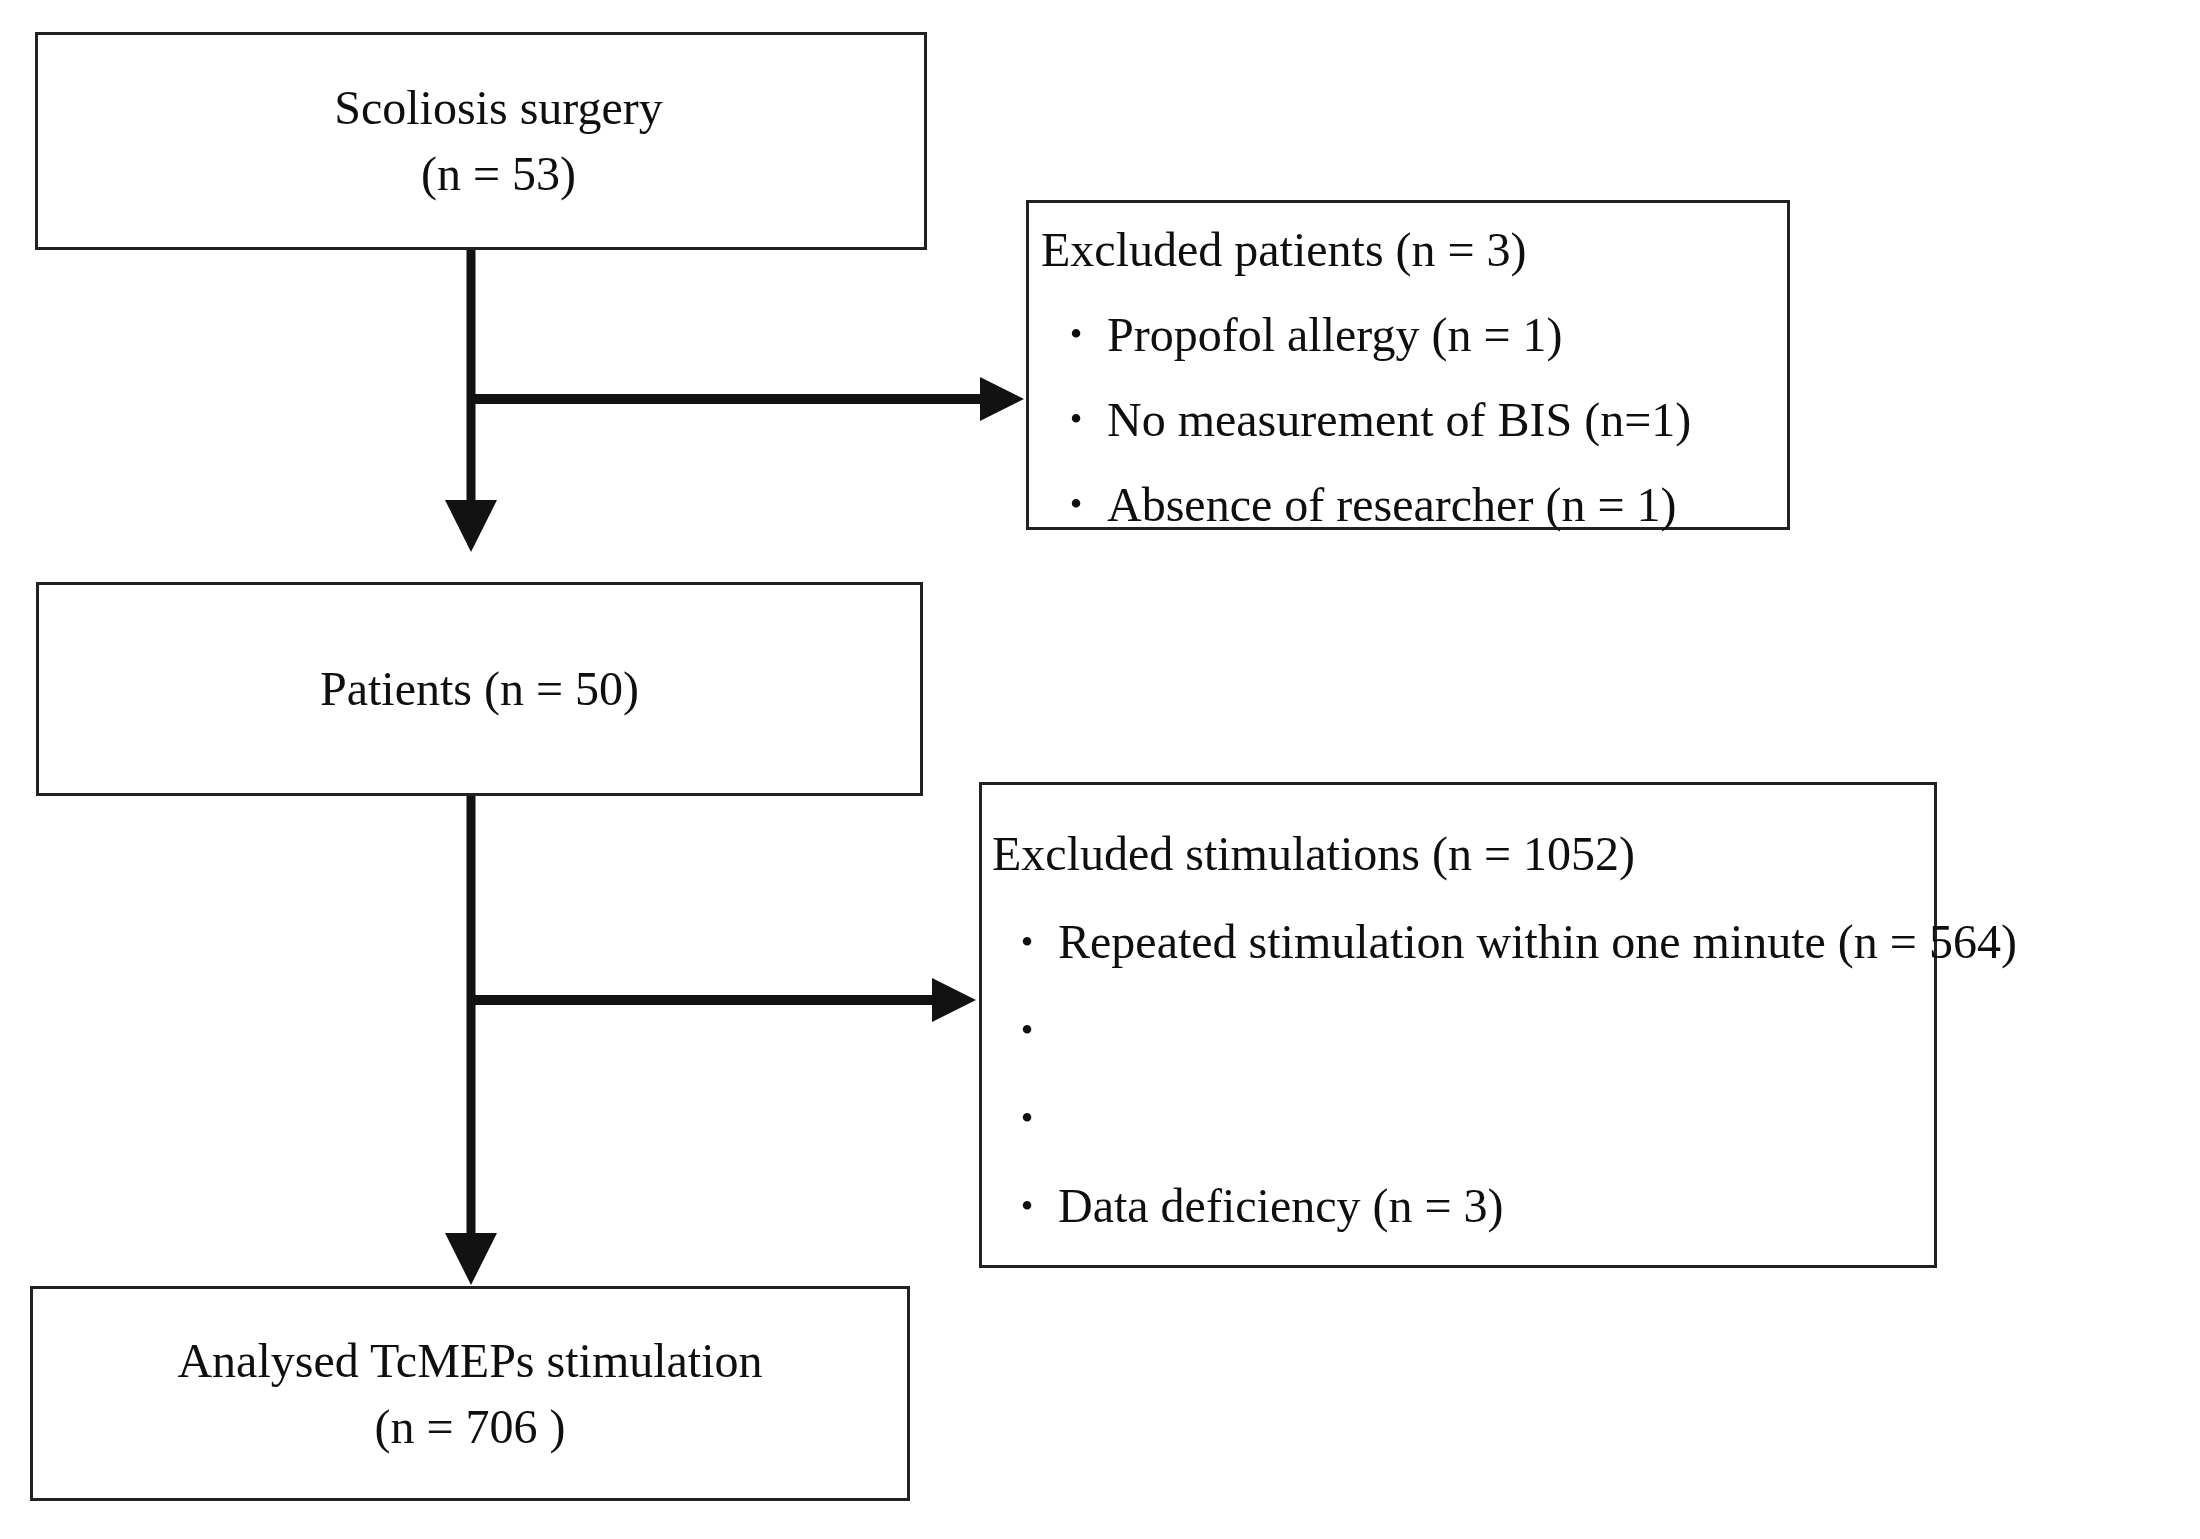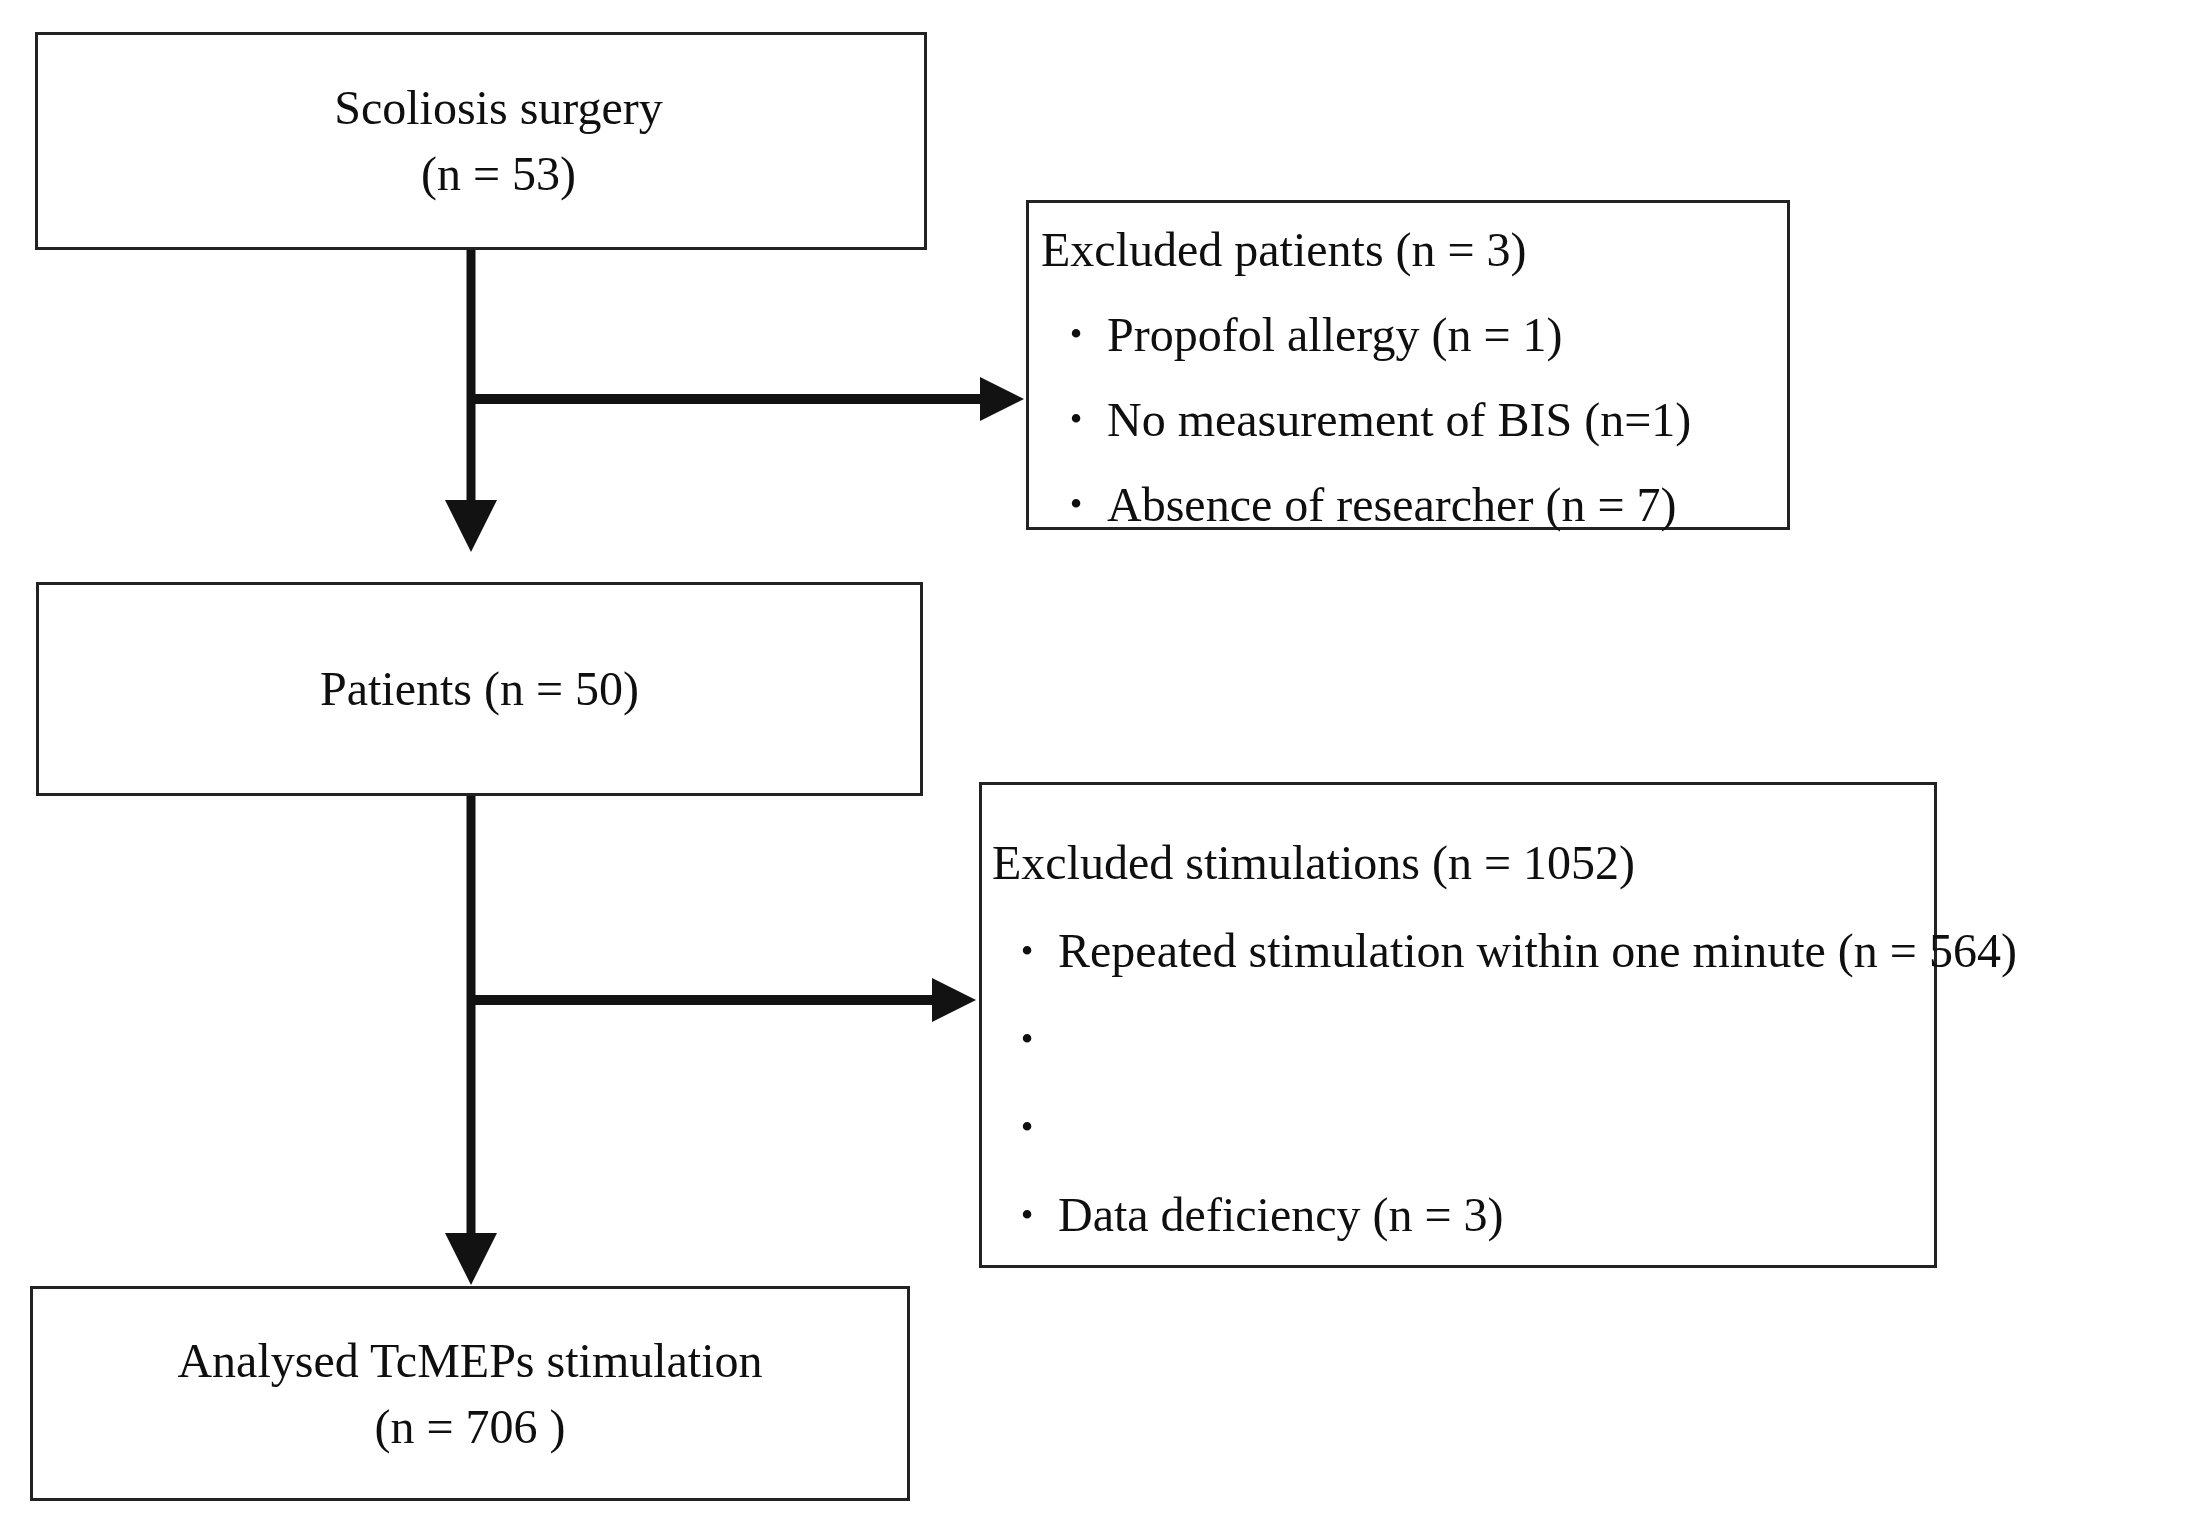--- a/index.html
+++ b/index.html
@@ -47,21 +47,21 @@
   .box-scoliosis   { left: 35px;   top: 32px;   width: 892px;  height: 218px; padding-left: 35px; }
   .box-patients    { left: 36px;   top: 553px;  width: 887px;  height: 214px; margin-top: 29px; }
   .box-analysed    { left: 30px;   top: 1286px; width: 880px;  height: 215px; }
   .box-excl-patients {
     left: 1026px; top: 200px; width: 764px; height: 330px;
     padding: 4px 8px 0 12px;
     line-height: 85px;
   }
   .box-excl-stims {
     left: 979px; top: 782px; width: 958px; height: 486px;
-    padding: 34px 8px 0 10px;
+    padding: 25px 8px 0 10px;
     line-height: 88px;
   }
   .list-title {
     white-space: nowrap;
   }
   .item {
     display: flex;
     align-items: center;
     padding-left: 20px;
     white-space: nowrap;
@@ -108,21 +108,21 @@
     <div class="item">
       <span class="bullet">•</span>
       <span>Propofol allergy (n = 1)</span>
     </div>
     <div class="item">
       <span class="bullet">•</span>
       <span>No measurement of BIS (n=1)</span>
     </div>
     <div class="item">
       <span class="bullet">•</span>
-      <span>Absence of researcher (n = 7)</span>
+      <span>Absence of researcher (n = 1)</span>
     </div>
   </div>
 
   <div class="box center-box box-patients">
     <div>Patients (n = 50)</div>
   </div>
 
   <div class="box box-excl-stims">
     <div class="list-title">Excluded stimulations (n = 1052)</div>
     <div class="item">

